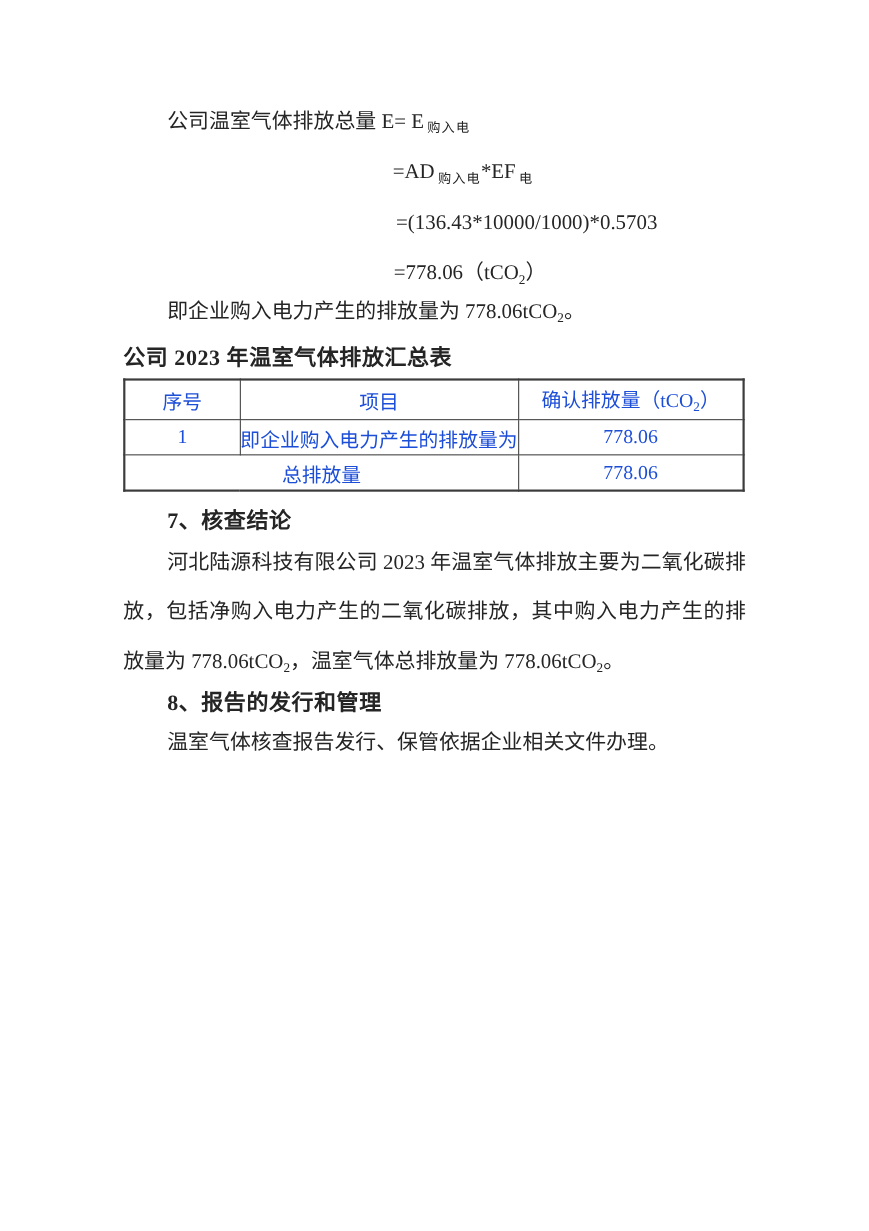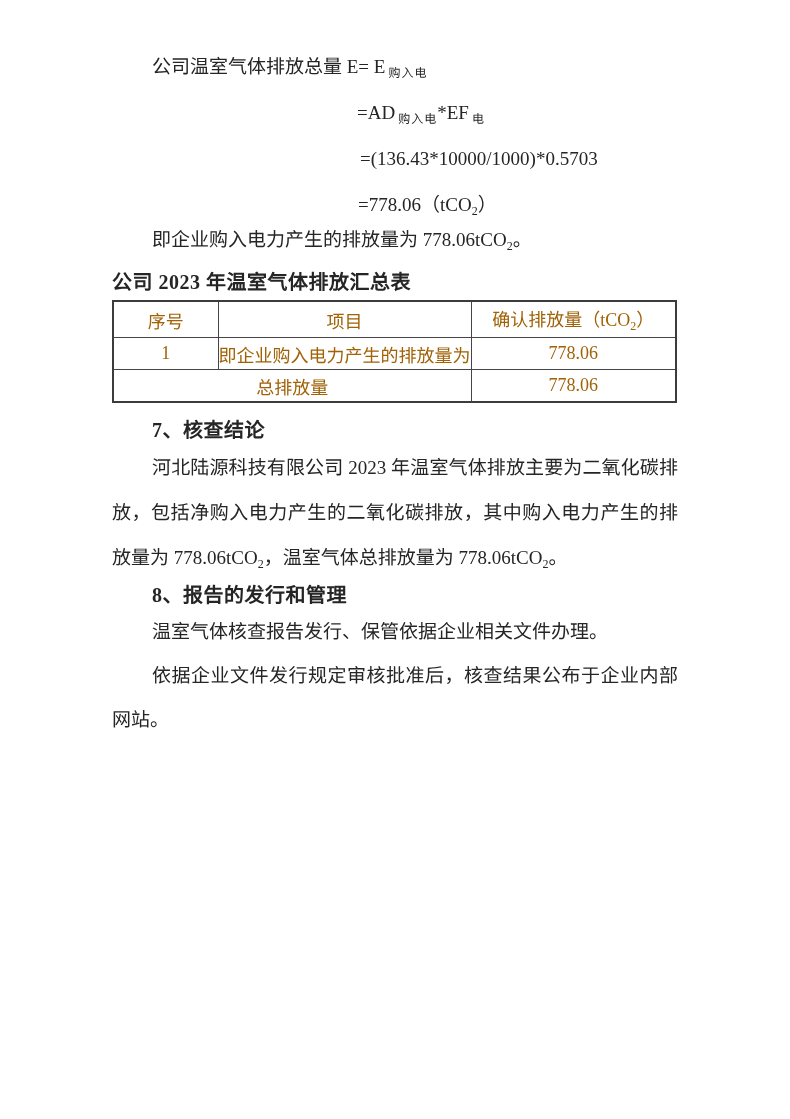--- a/index.html
+++ b/index.html
@@ -2,21 +2,21 @@
 <html lang="zh-CN"><head>
 <meta charset="utf-8">
 <style>
   html, body { margin: 0; padding: 0; background: #ffffff; }
   .page {
     position: relative;
     width: 790px;
     height: 1119px;
     box-sizing: border-box;
     background: #ffffff;
-    padding: 44px 112px 0 112px;
+    padding: 88px 112px 0 112px;
     font-family: "Liberation Serif", "DejaVu Serif", serif;
     color: #252525;
     font-size: 19px;
     overflow: hidden;
   }
   p, h3 { margin: 0; }
   .fline { height: 46px; line-height: 46px; white-space: nowrap; }
   .f1 { padding-left: 40px; }
   .f2 { padding-left: 245px; }
   .f3 { padding-left: 248px; }
@@ -35,21 +35,21 @@
     font-size: 20px;
     font-weight: bold;
     letter-spacing: 0.5px;
   }
   table.summary {
     width: 563px;
     table-layout: fixed;
     border-collapse: collapse;
     border: 2px solid #3c3c3c;
     font-size: 18px;
-    color: #a16207;
+    color: #1d4ed8;
   }
   table.summary th, table.summary td {
     border: 1px solid #454545;
     text-align: center;
     vertical-align: middle;
     font-weight: normal;
     padding: 0;
     overflow: hidden;
     white-space: nowrap;
   }
@@ -111,18 +111,14 @@
 
   <h3 class="sec-heading h7">7、核查结论</h3>
   <div>
     <div class="bline jfull ind">河北陆源科技有限公司 2023 年温室气体排放主要为二氧化碳排</div>
     <div class="bline jfull">放，包括净购入电力产生的二氧化碳排放，其中购入电力产生的排</div>
     <div class="bline"><span>放量为 778.06tCO</span><sub class="nsub">2</sub><span>，温室气体总排放量为 778.06tCO</span><sub class="nsub">2</sub><span>。</span></div>
   </div>
 
   <h3 class="sec-heading">8、报告的发行和管理</h3>
   <div class="b44 ind">温室气体核查报告发行、保管依据企业相关文件办理。</div>
-  <div>
-    <div class="b44 jfull ind">依据企业文件发行规定审核批准后，核查结果公布于企业内部</div>
-    <div class="b44">网站。</div>
-  </div>
 
 </div>
 
 </body></html>

